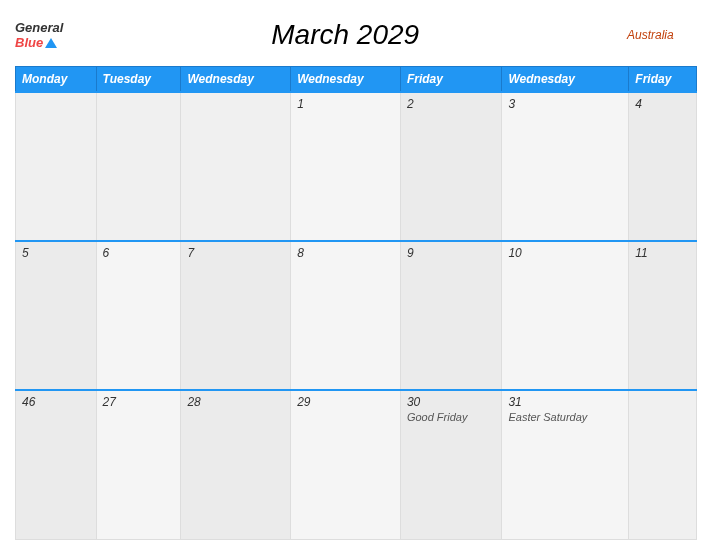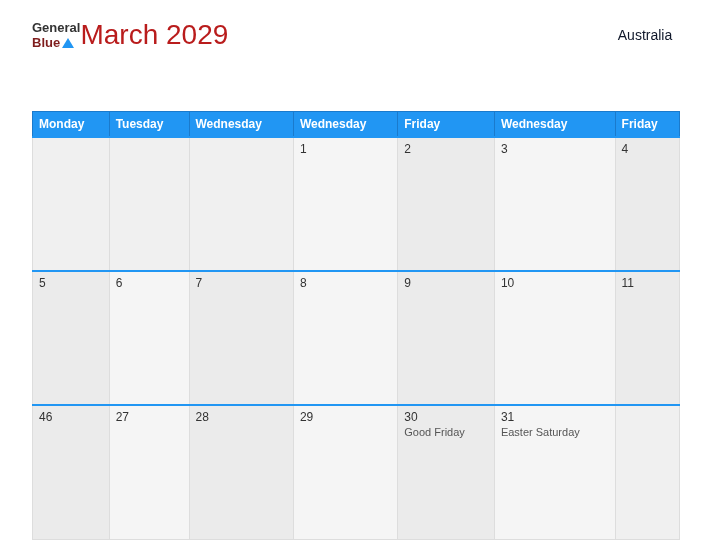--- a/index.html
+++ b/index.html
@@ -6,23 +6,24 @@
     body {
       width: 712px;
       height: 550px;
       background: #fff;
       font-family: Arial, sans-serif;
       overflow: hidden;
     }
     .page {
       width: 712px;
       height: 550px;
-      padding: 10px 32px;
+      padding: 10px 15px;
       display: flex;
       flex-direction: column;
+      font-style: italic;
     }
     
     .header {
       display: flex;
       align-items: center;
       justify-content: space-between;
       margin-bottom: 6px;
       height: 50px;
     }
     .logo {
@@ -35,48 +36,48 @@
       font-weight: bold;
       color: #333;
     }
     .logo-blue {
       display: flex;
       align-items: center;
     }
     .logo-blue-text {
       font-size: 13px;
       font-weight: bold;
-      color: #7f1d1d;
+      color: #ef4444;
     }
     .logo-triangle {
       width: 0;
       height: 0;
       border-left: 6px solid transparent;
       border-right: 6px solid transparent;
       border-bottom: 10px solid #2196F3;
       margin-left: 2px;
     }
     .title {
       font-size: 28px;
       font-weight: normal;
-      color: #b91c1c;
+      color: #000000;
+      text-align: center;
       flex: 1;
     }
     .country {
-      font-size: 14px;
-      color: #0f172a;
+      font-size: 12px;
+      color: #c2410c;
       min-width: 70px;
-      text-align: center;
+      text-align: left;
     }
     
     .calendar {
       width: 100%;
       flex: 1;
       border-collapse: collapse;
-      margin-top: 45px;
     }
     .calendar thead tr th {
       background: #2196F3;
       color: #fff;
       font-size: 12px;
       font-weight: bold;
       padding: 5px 6px;
       text-align: left;
       border: 1px solid #1a7acc;
     }

